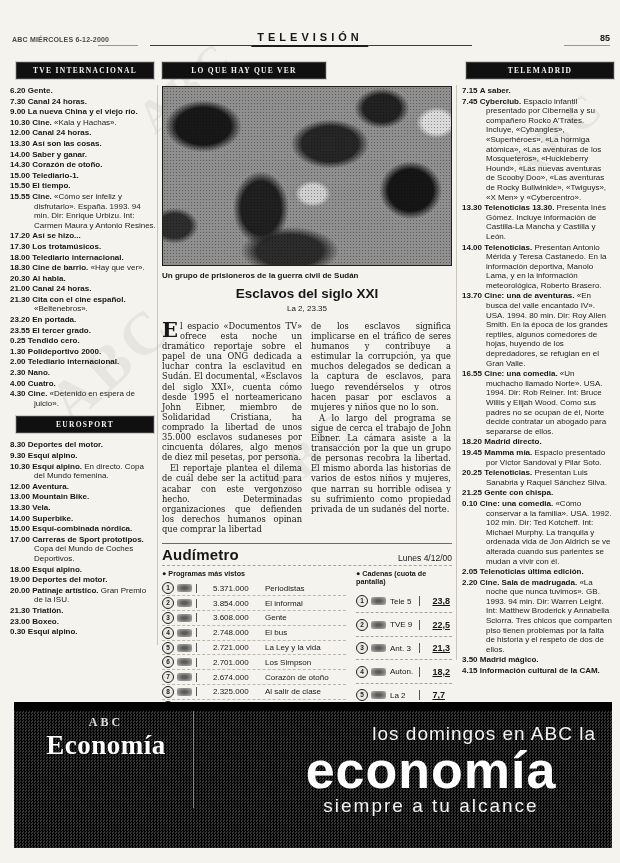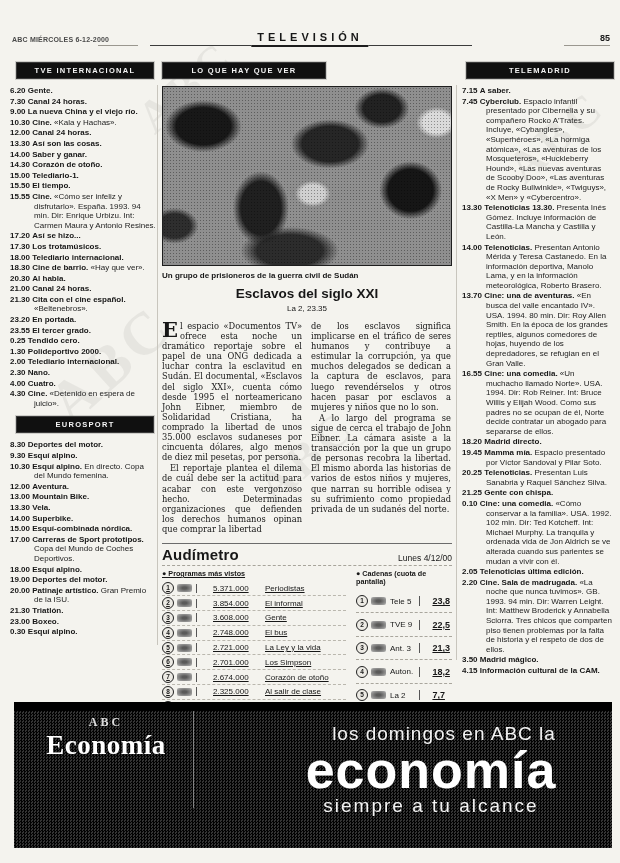--- a/index.html
+++ b/index.html
@@ -27,21 +27,21 @@
   .col{position:absolute;top:62px;}
   .col-left{left:10px;width:146px;}
   .col-mid{left:162px;width:290px;}
   .col-right{left:462px;width:150px;}
   .vsep{position:absolute;top:85px;width:1px;background:#c8c5bd;}
   .vsep1{left:157px;height:560px;}
   .vsep2{left:456px;height:575px;}
   
   .badge{background:#101010;color:#f4f4f4;font-size:7.5px;font-weight:bold;
     letter-spacing:1.3px;text-align:center;padding:3px 2px;margin:0 0 7px;
-    border:1px solid #3a3a3a;box-shadow:0 0 0 1px rgba(0,0,0,.15);}
+    border:1px solid #3a3a3a;box-shadow:0 0 0 1px rgba(0,0,0,.15);font-family:Liberation Serif, serif;}
   .badge-left{width:132px;margin-left:6px;}
   .badge-mid{width:158px;}
   .badge-right{width:142px;margin-left:4px;}
   
   .list{margin:0;}
   .li{font-size:8px;line-height:9.6px;margin:0 0 1px;padding-left:24px;text-indent:-24px;}
   .li .t,.li .n{font-weight:bold;}
   .li .d{font-weight:normal;color:#222;}
   
   .photo{width:288px;height:178px;border:1px solid #1e1e1e;position:relative;overflow:hidden;
@@ -68,21 +68,21 @@
   .fcol p{margin:0;}
   .fcol p.p2{text-indent:8px;margin-top:1px;}
   .dcap{float:left;font-size:21px;line-height:17px;font-weight:bold;padding-right:2px;
     font-family:"DejaVu Serif", serif;}
   
   .audi{margin-top:9px;border-top:1px solid #6b6b6b;padding-top:2px;}
   .audi-titlerow{display:flex;align-items:flex-end;border-bottom:1px dashed #a7a49b;padding-bottom:2px;}
   .atitle{font-size:15px;font-weight:800;letter-spacing:.2px;}
   .adate{margin-left:auto;font-size:8.5px;}
   .acols{display:flex;}
-  .aleft{width:184px;text-decoration:underline;}
+  .aleft{width:184px;}
   .aright{width:96px;margin-left:auto;}
   .ahdr{font-size:7.2px;font-weight:bold;margin:4px 0 3px;line-height:8.5px;}
   .prow{display:flex;align-items:center;height:13.8px;border-bottom:1px dashed #bab7ae;font-size:8px;}
   .crow{display:flex;align-items:center;height:22.5px;border-bottom:1px dashed #a9a69d;font-size:8px;}
   .rank{flex:0 0 10px;height:10px;border:1px solid #222;border-radius:50%;font-size:6.5px;
     font-weight:bold;text-align:center;line-height:10px;margin-right:3px;background:#eceae4;}
   .logo{flex:0 0 15px;height:8px;margin-right:4px;border-radius:2px;opacity:.85;
     background:radial-gradient(#3f3f3f 20%, #9a9a9a 85%);}
   .viewers{width:47px;border-left:1px solid #555;padding-left:16px;}
   .pname{padding-left:5px;}
@@ -96,21 +96,21 @@
   .ad-body{position:relative;height:137px;color:#fff;
     background-color:#101010;
     background-image:repeating-conic-gradient(#020202 0% 25%, #343434 0% 50%);
     background-size:3px 3px;}
   .ad-brand{position:absolute;left:16px;top:4px;width:152px;text-align:center;}
   .ad-abc{font-family:"Liberation Serif", serif;font-size:12px;letter-spacing:3px;font-weight:bold;opacity:.85;}
   .ad-econ{font-family:"Liberation Serif", serif;font-size:27px;font-weight:bold;letter-spacing:.5px;
     text-shadow:0 0 2px #000;}
   .ad-div{position:absolute;left:179px;top:0;bottom:40px;width:1px;background:#cfcfcf;opacity:.55;}
   .ad-right{position:absolute;left:252px;width:330px;top:12px;}
-  .ad-l1{font-size:19px;letter-spacing:1px;text-align:center;padding-left:26px;opacity:.95;}
+  .ad-l1{font-size:19px;letter-spacing:1px;text-align:right;padding-left:26px;opacity:.95;}
   .ad-l2{font-size:52px;font-weight:bold;line-height:50px;letter-spacing:1px;text-align:center;}
   .ad-l3{font-size:19px;letter-spacing:2px;text-align:center;opacity:.95;}
 </style>
 </head>
 <body>
 
 <div class="wm" style="left:130px;top:60px;">ABC</div>
 <div class="wm" style="left:40px;top:330px;font-size:60px;">ABC</div>
 <div class="wm" style="left:250px;top:430px;">ABC</div>
 <div class="wm" style="left:500px;top:110px;">ABC</div>

